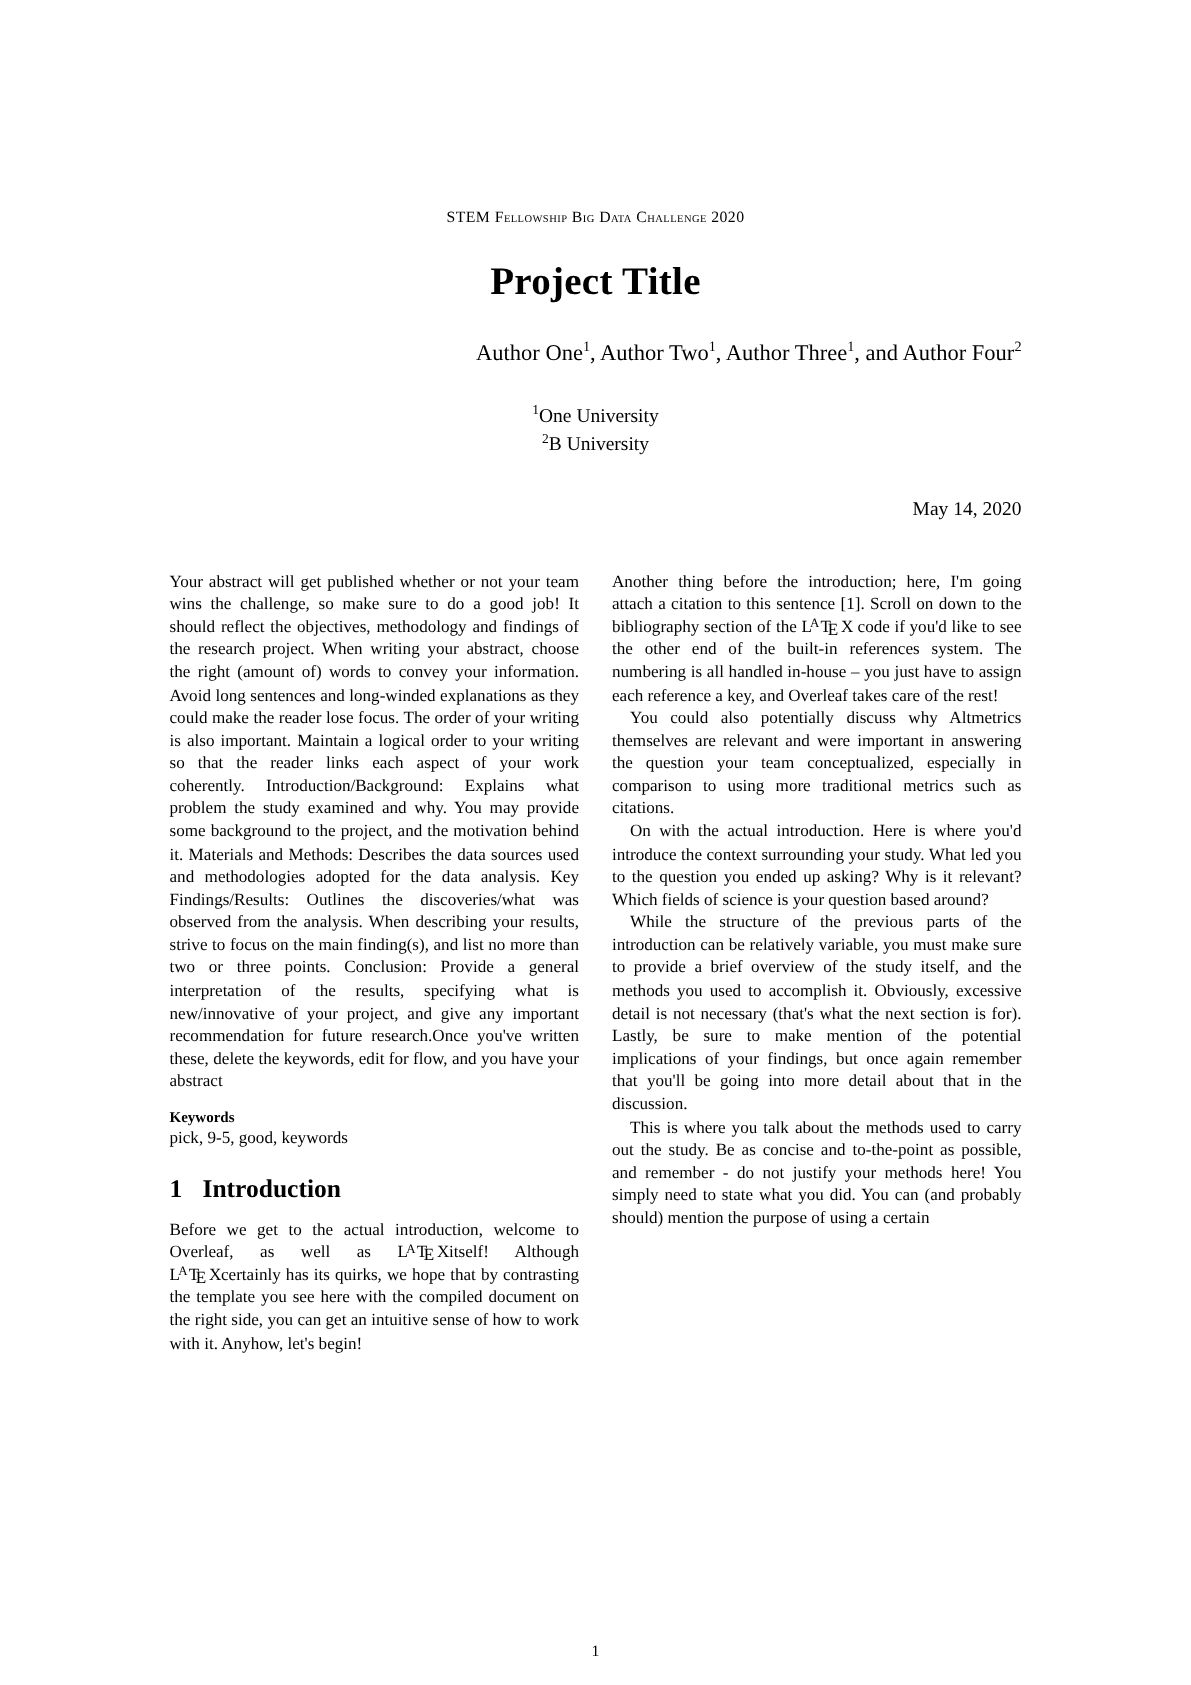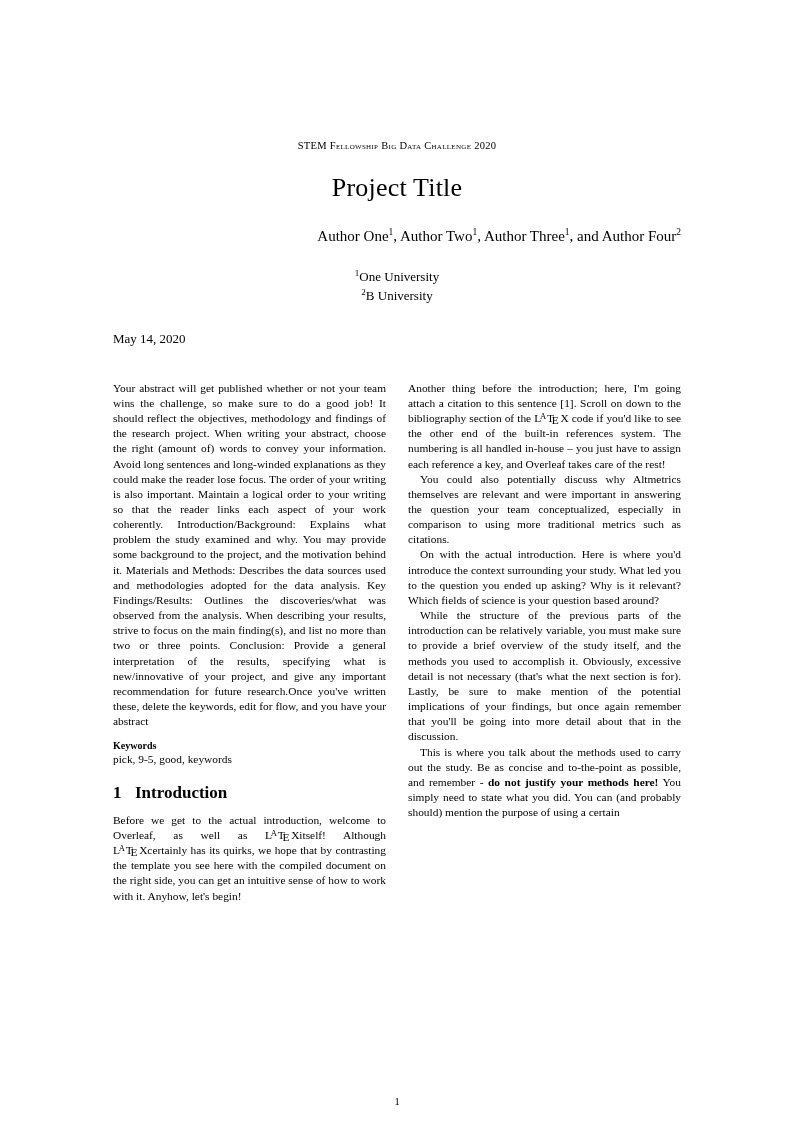--- a/index.html
+++ b/index.html
@@ -31,39 +31,39 @@
   .running-head {
     text-align: center;
     font-size: 10.5px;
     font-variant: small-caps;
     letter-spacing: 0.3px;
     margin: 0 0 22px 0;
   }
   .title {
     text-align: center;
     font-size: 26px;
-    font-weight: normal;
+    font-weight: bold;
     margin: 0 0 24px 0;
     letter-spacing: 0.2px;
   }
   .authors {
     text-align: right;
     font-size: 15px;
     margin: 0 0 22px 0;
   }
   .authors sup { font-size: 9.5px; }
   .affiliations {
     text-align: center;
     font-size: 13px;
     line-height: 1.35;
     margin: 0 0 26px 0;
   }
   .affiliations sup { font-size: 9px; }
   .date {
-    text-align: left;
+    text-align: right;
     font-size: 13px;
     margin: 0 0 34px 0;
   }
   .columns {
     display: flex;
     gap: 22px;
   }
   .col {
     width: 273px;
   }
@@ -99,21 +99,21 @@
   .kw-body {
     font-size: 11.4px;
     margin: 0;
   }
   .latex {
     font-size: 11.4px;
     letter-spacing: -0.2px;
   }
   .latex .a { font-size: 8.6px; position: relative; top: -3px; left: -1px; }
   .latex .e { position: relative; top: 2.4px; left: -2px; }
-  b.inline { font-weight: bold; }
+  b.inline { font-weight: normal; }
   .pagenum {
     position: absolute;
     left: 0;
     top: 1096px;
     width: 794px;
     text-align: center;
     font-size: 10.5px;
   }
 </style>
 </head>

